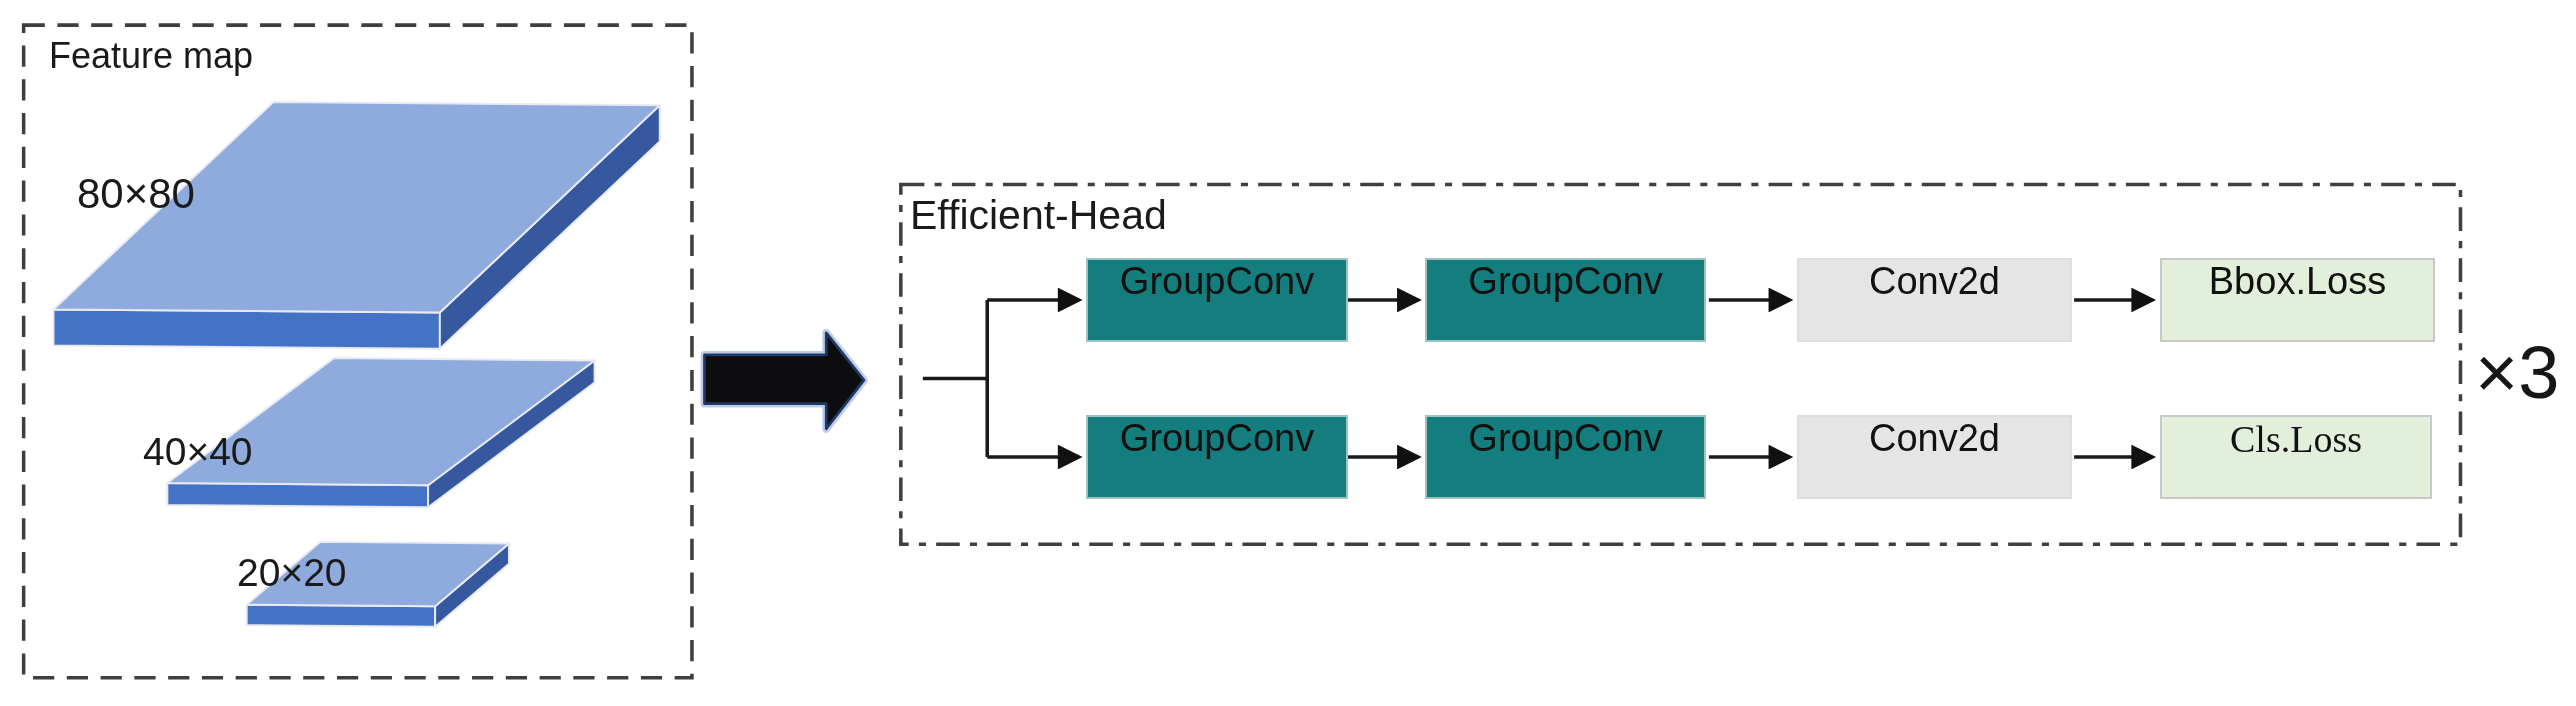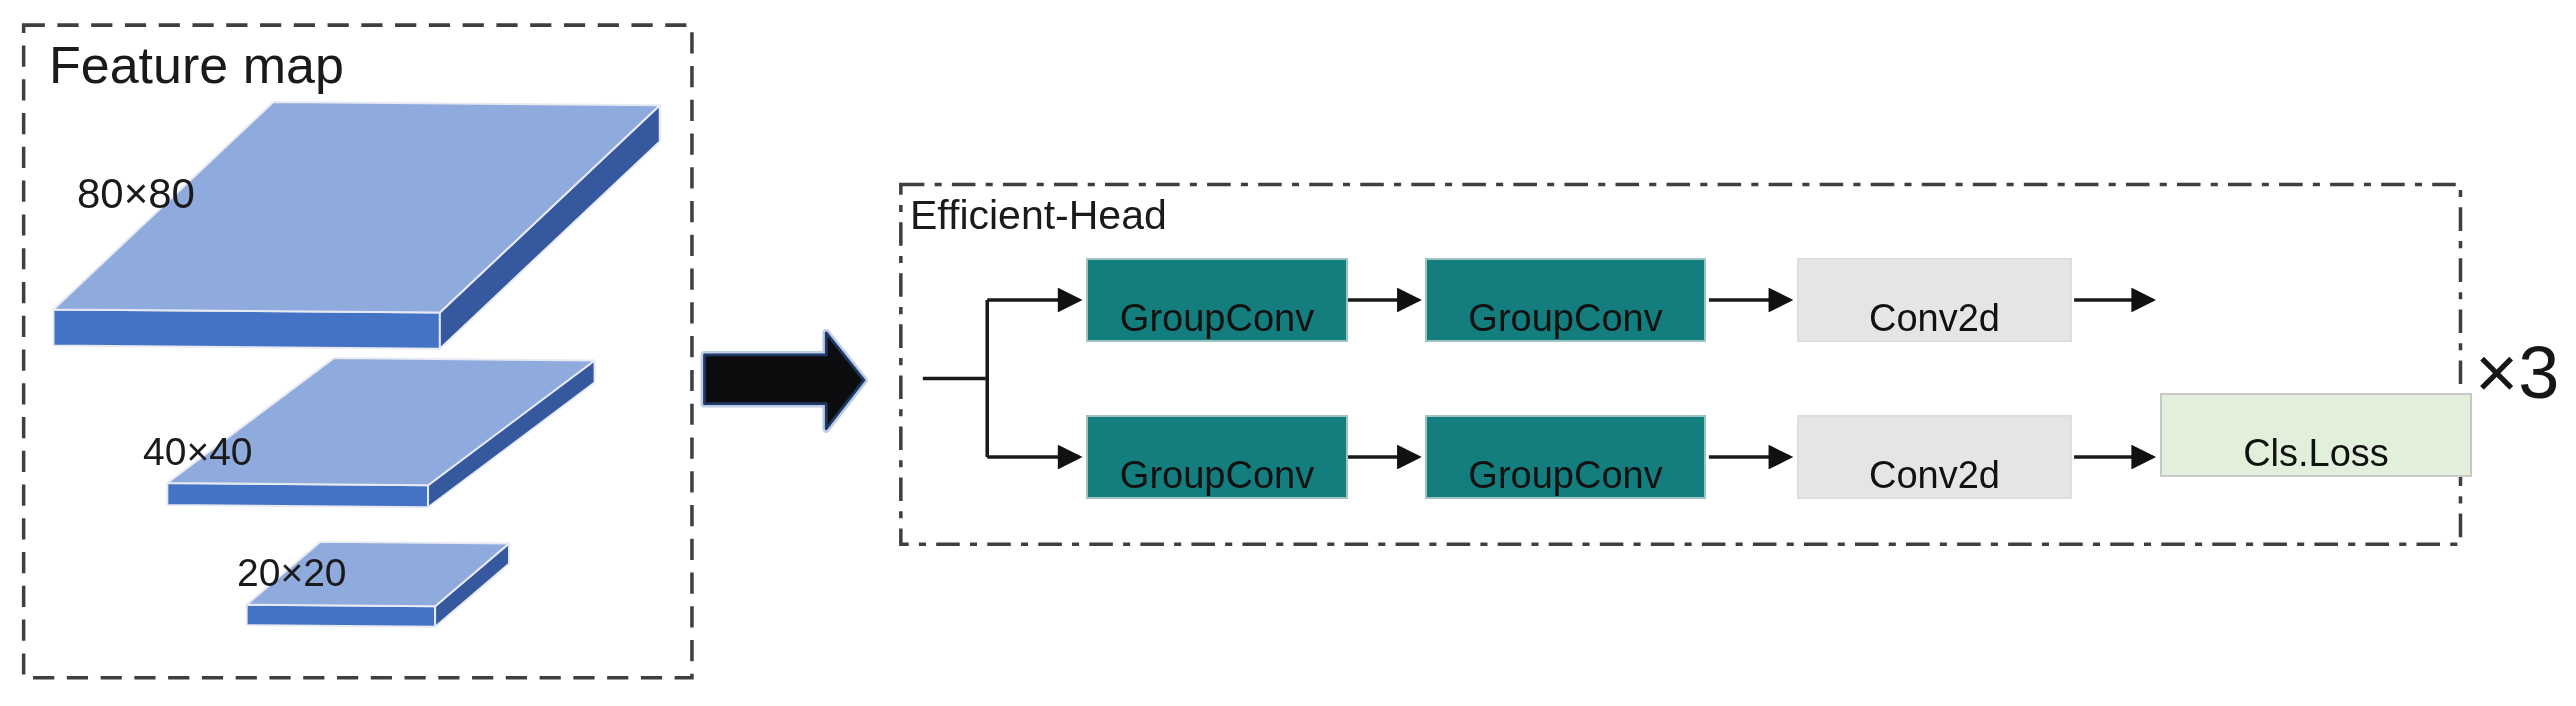--- a/index.html
+++ b/index.html
@@ -2,24 +2,24 @@
 <html style="font-size:12.6px"><head>
 <meta charset="utf-8">
 <style>
   html,body{margin:0;padding:0;background:#ffffff;}
   #canvas{
     position:relative;width:2576px;height:706px;background:#ffffff;
     font-family:"Liberation Sans", sans-serif;color:#1a1a1a;overflow:hidden;
   }
   #underlay{position:absolute;left:0;top:0;width:2576px;height:706px;}
   .abs{position:absolute;}
-  .panel-title{font-size:52px;font-weight:400;color:#1a1a1a;white-space:nowrap;}
+  .panel-title{font-size:36px;font-weight:400;color:#1a1a1a;white-space:nowrap;}
   .slab-label{font-size:39px;color:#1a1a1a;white-space:nowrap;margin-left:36px;}
   .node{
-    position:absolute;display:flex;align-items:flex-end;justify-content:center;
+    position:absolute;display:flex;align-items:flex-start;justify-content:center;
     font-size:38px;color:#111111;white-space:nowrap;box-sizing:border-box;
   }
   .node.groupconv{background:#147E7E;border:2.4px solid #9EC3C3;}
   .node.conv2d{background:#e5e5e5;border:2.4px solid #DEDEDE;}
   .node.loss{background:#E2EFDA;border:2.4px solid #C8C8C8;}
   .repeat-label{font-size:74px;color:#161616;white-space:nowrap;}
 </style>
 </head>
 <body>
 
@@ -82,30 +82,33 @@
 
   <div class="node groupconv" style="left:1086px;top:258px;width:262px;height:84px;">
     <span>GroupConv</span>
   </div>
   <div class="node groupconv" style="left:1425px;top:258px;width:281px;height:84px;">
     <span>GroupConv</span>
   </div>
   <div class="node conv2d" style="left:1797px;top:258px;width:275px;height:84px;">
     <span>Conv2d</span>
   </div>
+  <div class="node loss" style="left:2160px;top:258px;width:275px;height:84px;">
+    <span>Bbox.Loss</span>
+  </div>
 
   <div class="node groupconv" style="left:1086px;top:415px;width:262px;height:84px;">
     <span>GroupConv</span>
   </div>
   <div class="node groupconv" style="left:1425px;top:415px;width:281px;height:84px;">
     <span>GroupConv</span>
   </div>
   <div class="node conv2d" style="left:1797px;top:415px;width:275px;height:84px;">
     <span>Conv2d</span>
   </div>
-  <div class="node loss" style="left:2160px;top:393px;width:312px;height:84px;">
+  <div class="node loss" style="left:2160px;top:415px;width:272px;height:84px;font-family:Liberation Serif, serif;">
     <span>Cls.Loss</span>
   </div>
 
   <div class="abs repeat-label" style="left:2475px;top:330px;">×3</div>
 
 </div>
 
 
 </body></html>

